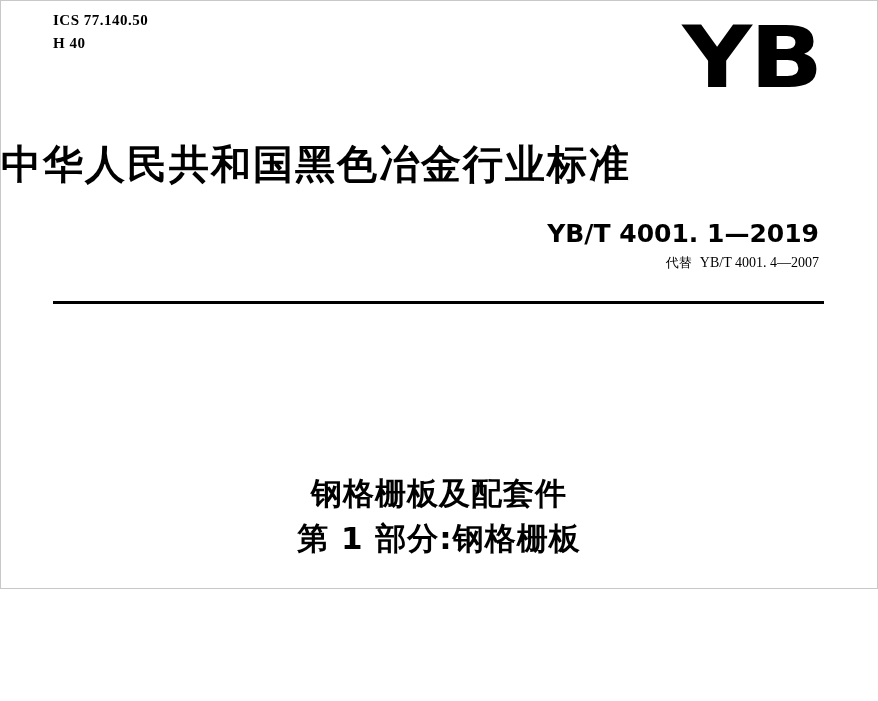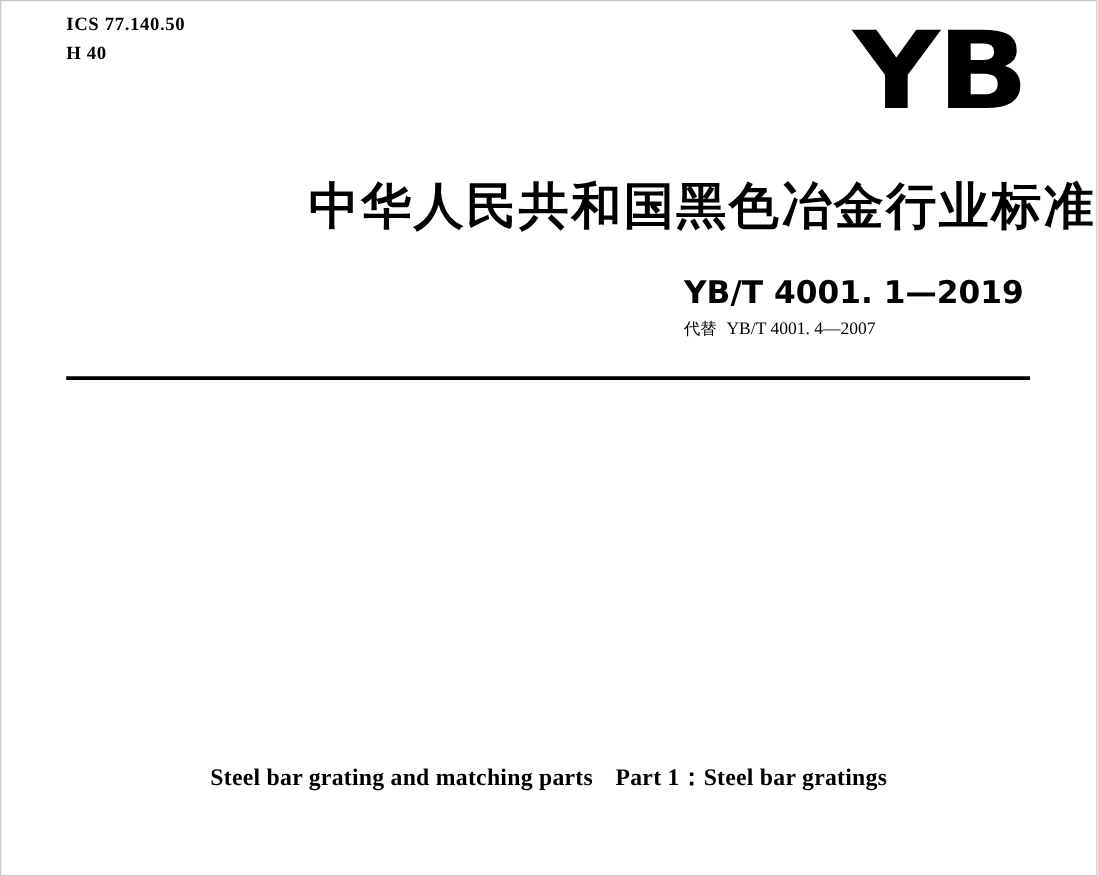--- a/index.html
+++ b/index.html
@@ -10,21 +10,21 @@
     width: 878px;
     height: 701px;
     background: #ffffff;
     font-family: "Liberation Serif", serif;
     color: #000000;
     overflow: hidden;
   }
   .page {
     position: relative;
     width: 878px;
-    height: 701px;
+    height: 589px;
     box-sizing: border-box;
     border: 1px solid #c8c8c8;
     background: #ffffff;
   }
 
   
   .codes {
     position: absolute;
     left: 52px;
     top: 8px;
@@ -49,33 +49,34 @@
     transform: scaleX(1.12);
     transform-origin: right top;
   }
 
   
   .cn-standard-title {
     position: absolute;
     left: 0;
     right: 0;
     top: 136px;
-    text-align: right;
+    text-align: left;
     font-family: "DejaVu Sans", sans-serif;
     font-weight: bold;
     font-size: 40px;
     letter-spacing: 2px;
     white-space: nowrap;
   }
 
   
   .std-number-block {
     position: absolute;
     right: 58px;
     top: 218px;
+    text-align: right;
   }
   .std-number {
     font-family: "DejaVu Sans", sans-serif;
     font-weight: bold;
     font-size: 25px;
     letter-spacing: 0px;
     white-space: nowrap;
   }
   .std-replaces {
     margin-top: 6px;
@@ -147,18 +148,19 @@
 
   <div class="std-number-block">
     <div class="std-number">YB/T 4001. 1—2019</div>
     <div class="std-replaces">
       <span class="lbl">代替</span><span>YB/T 4001. 4—2007</span>
     </div>
   </div>
 
   <div class="hr-main"></div>
 
+  <div class="doc-title">
+    <div class="line1">钢格栅板及配套件</div>
+    <div class="line2">第 1 部分:钢格栅板</div>
+  </div>
 
-  <div class="doc-title-en">
-    <span>Steel bar grating and matching parts</span><span class="gap"></span><span>Part 1：Steel bar gratings</span>
-  </div>
 
 </div>
 
 </body></html>

